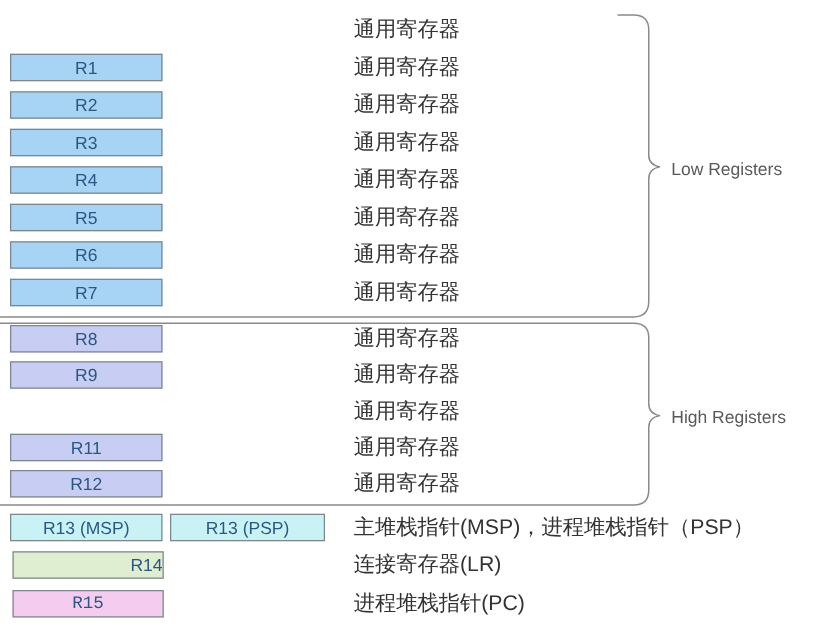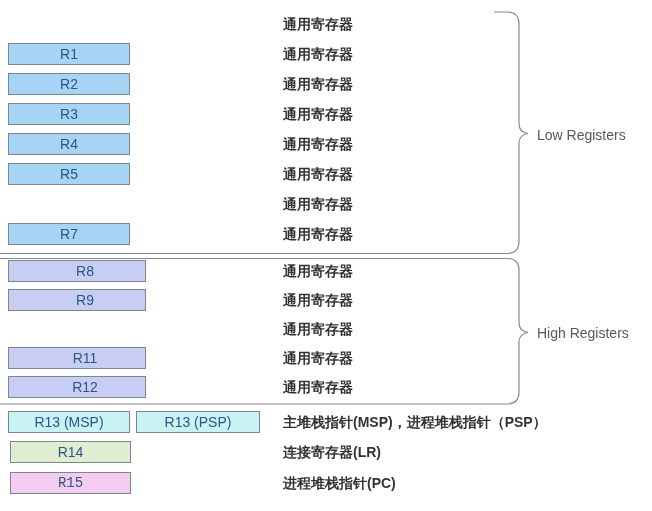--- a/index.html
+++ b/index.html
@@ -7,29 +7,29 @@
     position:relative;width:652px;height:511px;background:#ffffff;
     font-family:"Liberation Sans","DejaVu Sans",sans-serif;overflow:hidden;
   }
   .box{
     position:absolute;left:8px;width:120px;height:20px;
     border:1px solid var(--border,#7d868f);
     display:flex;align-items:center;justify-content:center;
     font-size:14px;color:var(--label,#2a5783);
   }
   .c-low {background:var(--low,#a7d3f5);}
-  .c-high{background:var(--high,#c8cdf3);padding-left:16px;}
+  .c-high{background:var(--high,#c8cdf3);}
   .c-sp  {background:var(--sp,#c9f2f5);}
-  .c-lr  {background:var(--lr,#dfedd0);}
+  .c-lr  {background:var(--lr,#dfedd0);justify-content:flex-end;}
   .c-pc  {background:var(--pc,#f4ccef);font-family:Liberation Mono, monospace;}
   .box2{left:136px;width:122px;}
   .narrow{left:10px;width:119px;}
   .desc{
     position:absolute;left:283px;height:22px;line-height:22px;
-    font-size:14px;color:var(--desc,#333333);white-space:nowrap;font-weight:bold;
+    font-size:17px;color:var(--desc,#333333);white-space:nowrap;
   }
   .group-label{
     position:absolute;left:537px;height:16px;line-height:16px;
     font-size:14px;color:var(--group,#595959);white-space:nowrap;
   }
   .overlay{position:absolute;left:0;top:0;pointer-events:none;}
   .brace{fill:none;stroke:var(--brace,#8a8a8a);stroke-width:1.2;}
 </style>
 </head>
 <body>
@@ -61,20 +61,23 @@
   <div class="box c-low" style="top:133px">
       <span>R4</span>
     </div>
   <div class="desc" style="top:133px">通用寄存器</div>
 
   <div class="box c-low" style="top:163px">
       <span>R5</span>
     </div>
   <div class="desc" style="top:163px">通用寄存器</div>
 
+  <div class="box c-low" style="top:193px">
+      <span>R6</span>
+    </div>
   <div class="desc" style="top:193px">通用寄存器</div>
 
   <div class="box c-low" style="top:223px">
       <span>R7</span>
     </div>
   <div class="desc" style="top:223px">通用寄存器</div>
 
   <div class="box c-high" style="top:260px">
       <span>R8</span>
     </div>

